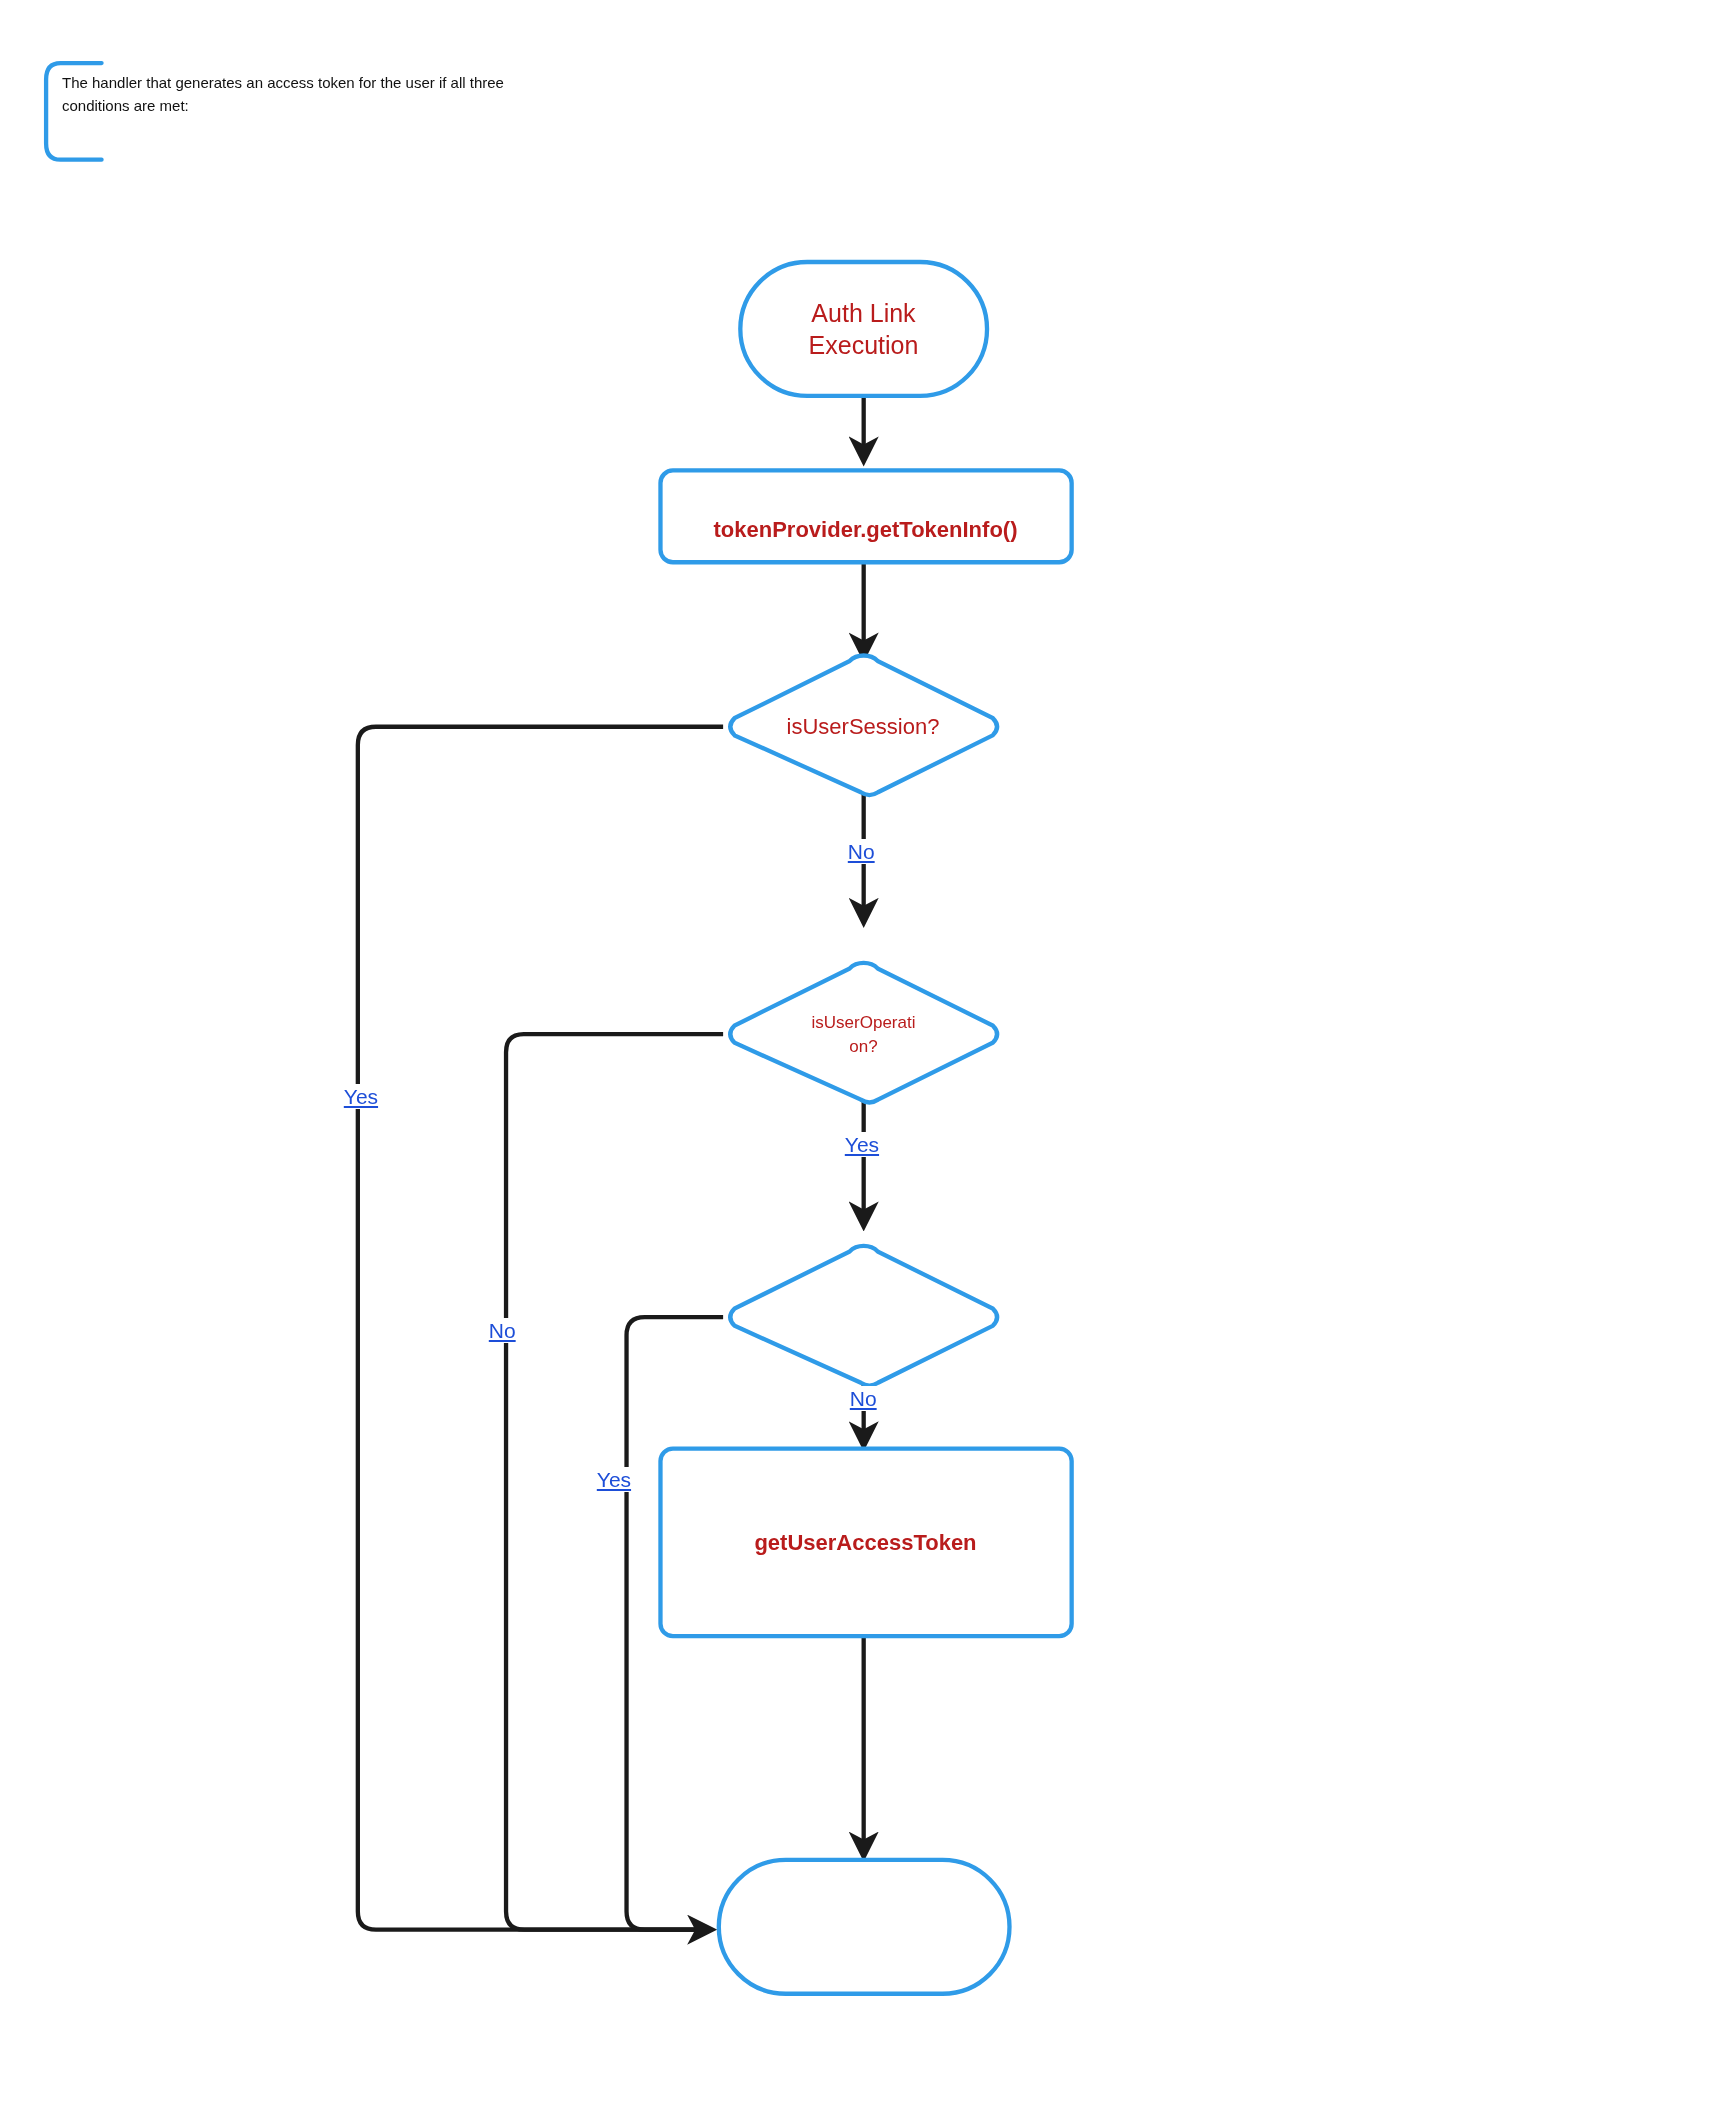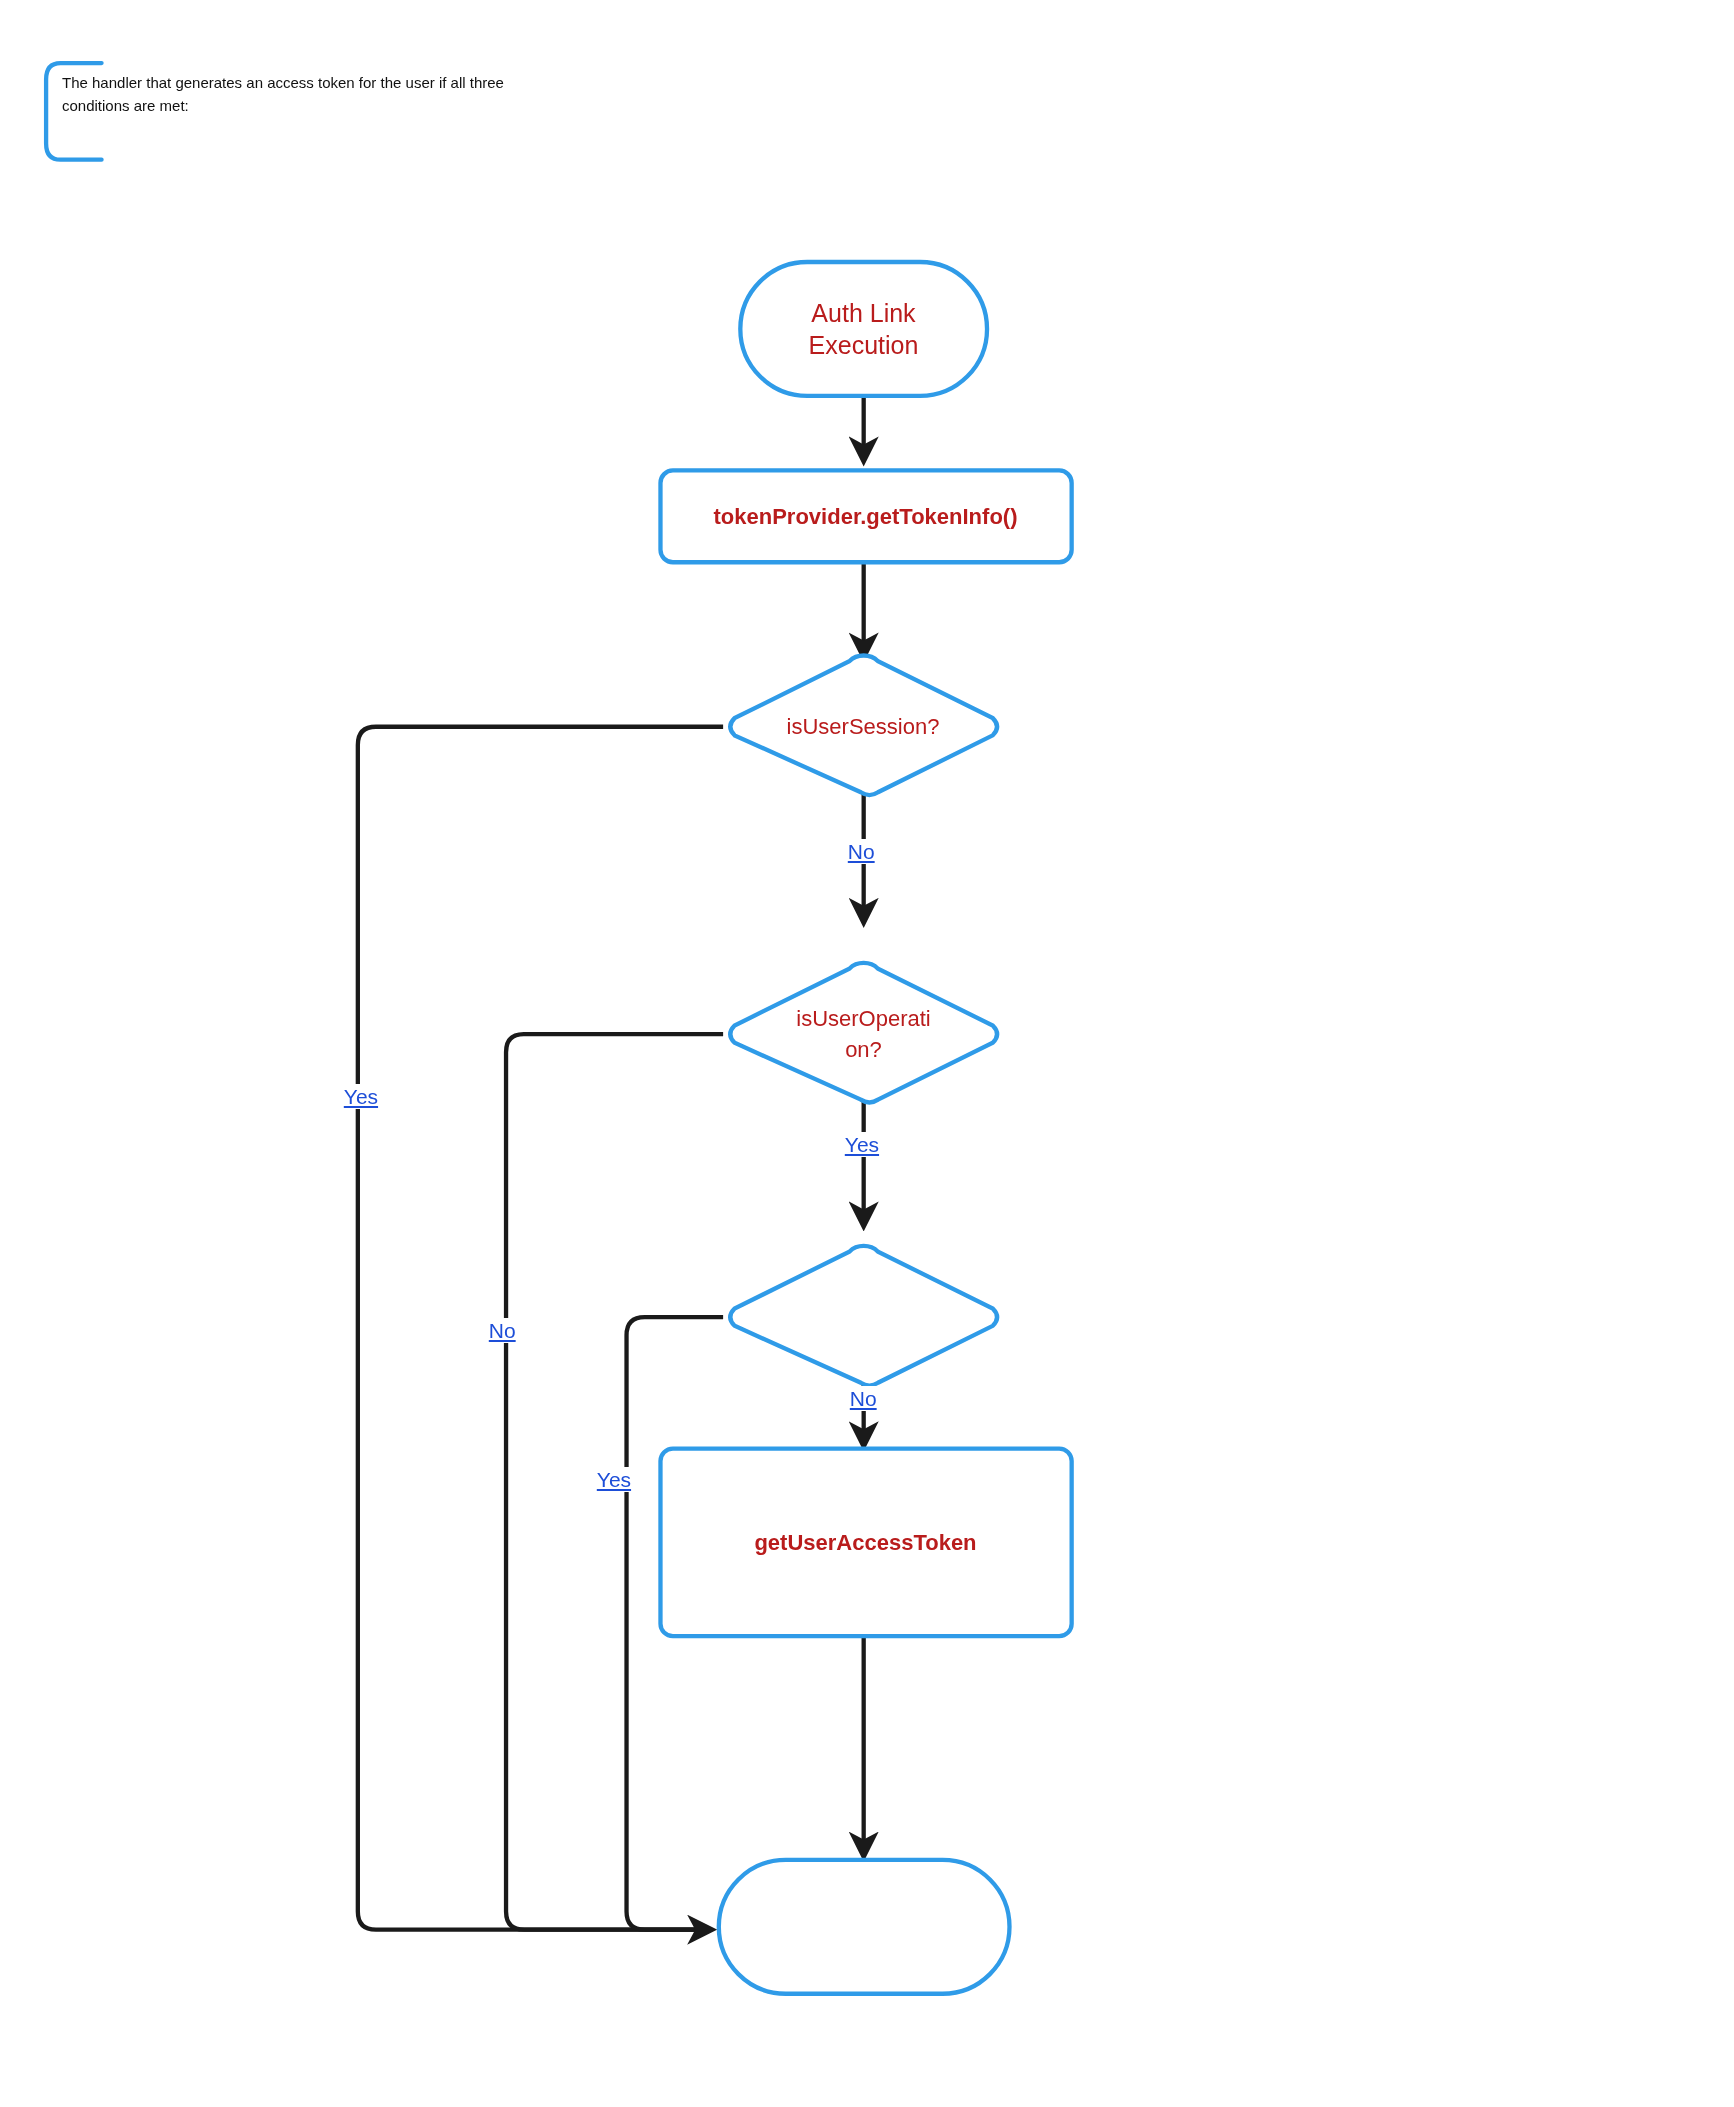--- a/index.html
+++ b/index.html
@@ -84,29 +84,29 @@
   <div class="note-text">The handler that generates an access token for the user if all three conditions are met:</div>
 
 
   <div class="nlabel" style="left:740px;top:262px;width:247px;height:134px;font-size:25px;line-height:1.30;">
     <div>
       <span>Auth Link</span>
       <span>Execution</span>
     </div>
   </div>
 
-  <div class="nlabel bold" style="left:660px;top:471px;width:411px;height:92px;font-size:22px;">
+  <div class="nlabel bold" style="left:660px;top:484px;width:411px;height:92px;font-size:22px;">
     <span>tokenProvider.getTokenInfo()</span>
   </div>
 
   <div class="nlabel" style="left:734px;top:669px;width:258px;height:115px;font-size:22px;">
     <span>isUserSession?</span>
   </div>
 
-  <div class="nlabel" style="left:744px;top:977px;width:239px;height:115px;font-size:22px;line-height:1.38;">
+  <div class="nlabel" style="left:744px;top:977px;width:239px;height:115px;font-size:17px;line-height:1.38;">
     <div>
       <span>isUserOperati</span>
       <span>on?</span>
     </div>
   </div>
 
 
   <div class="nlabel bold" style="left:660px;top:1449px;width:411px;height:187px;font-size:22px;">
     <span>getUserAccessToken</span>
   </div>

